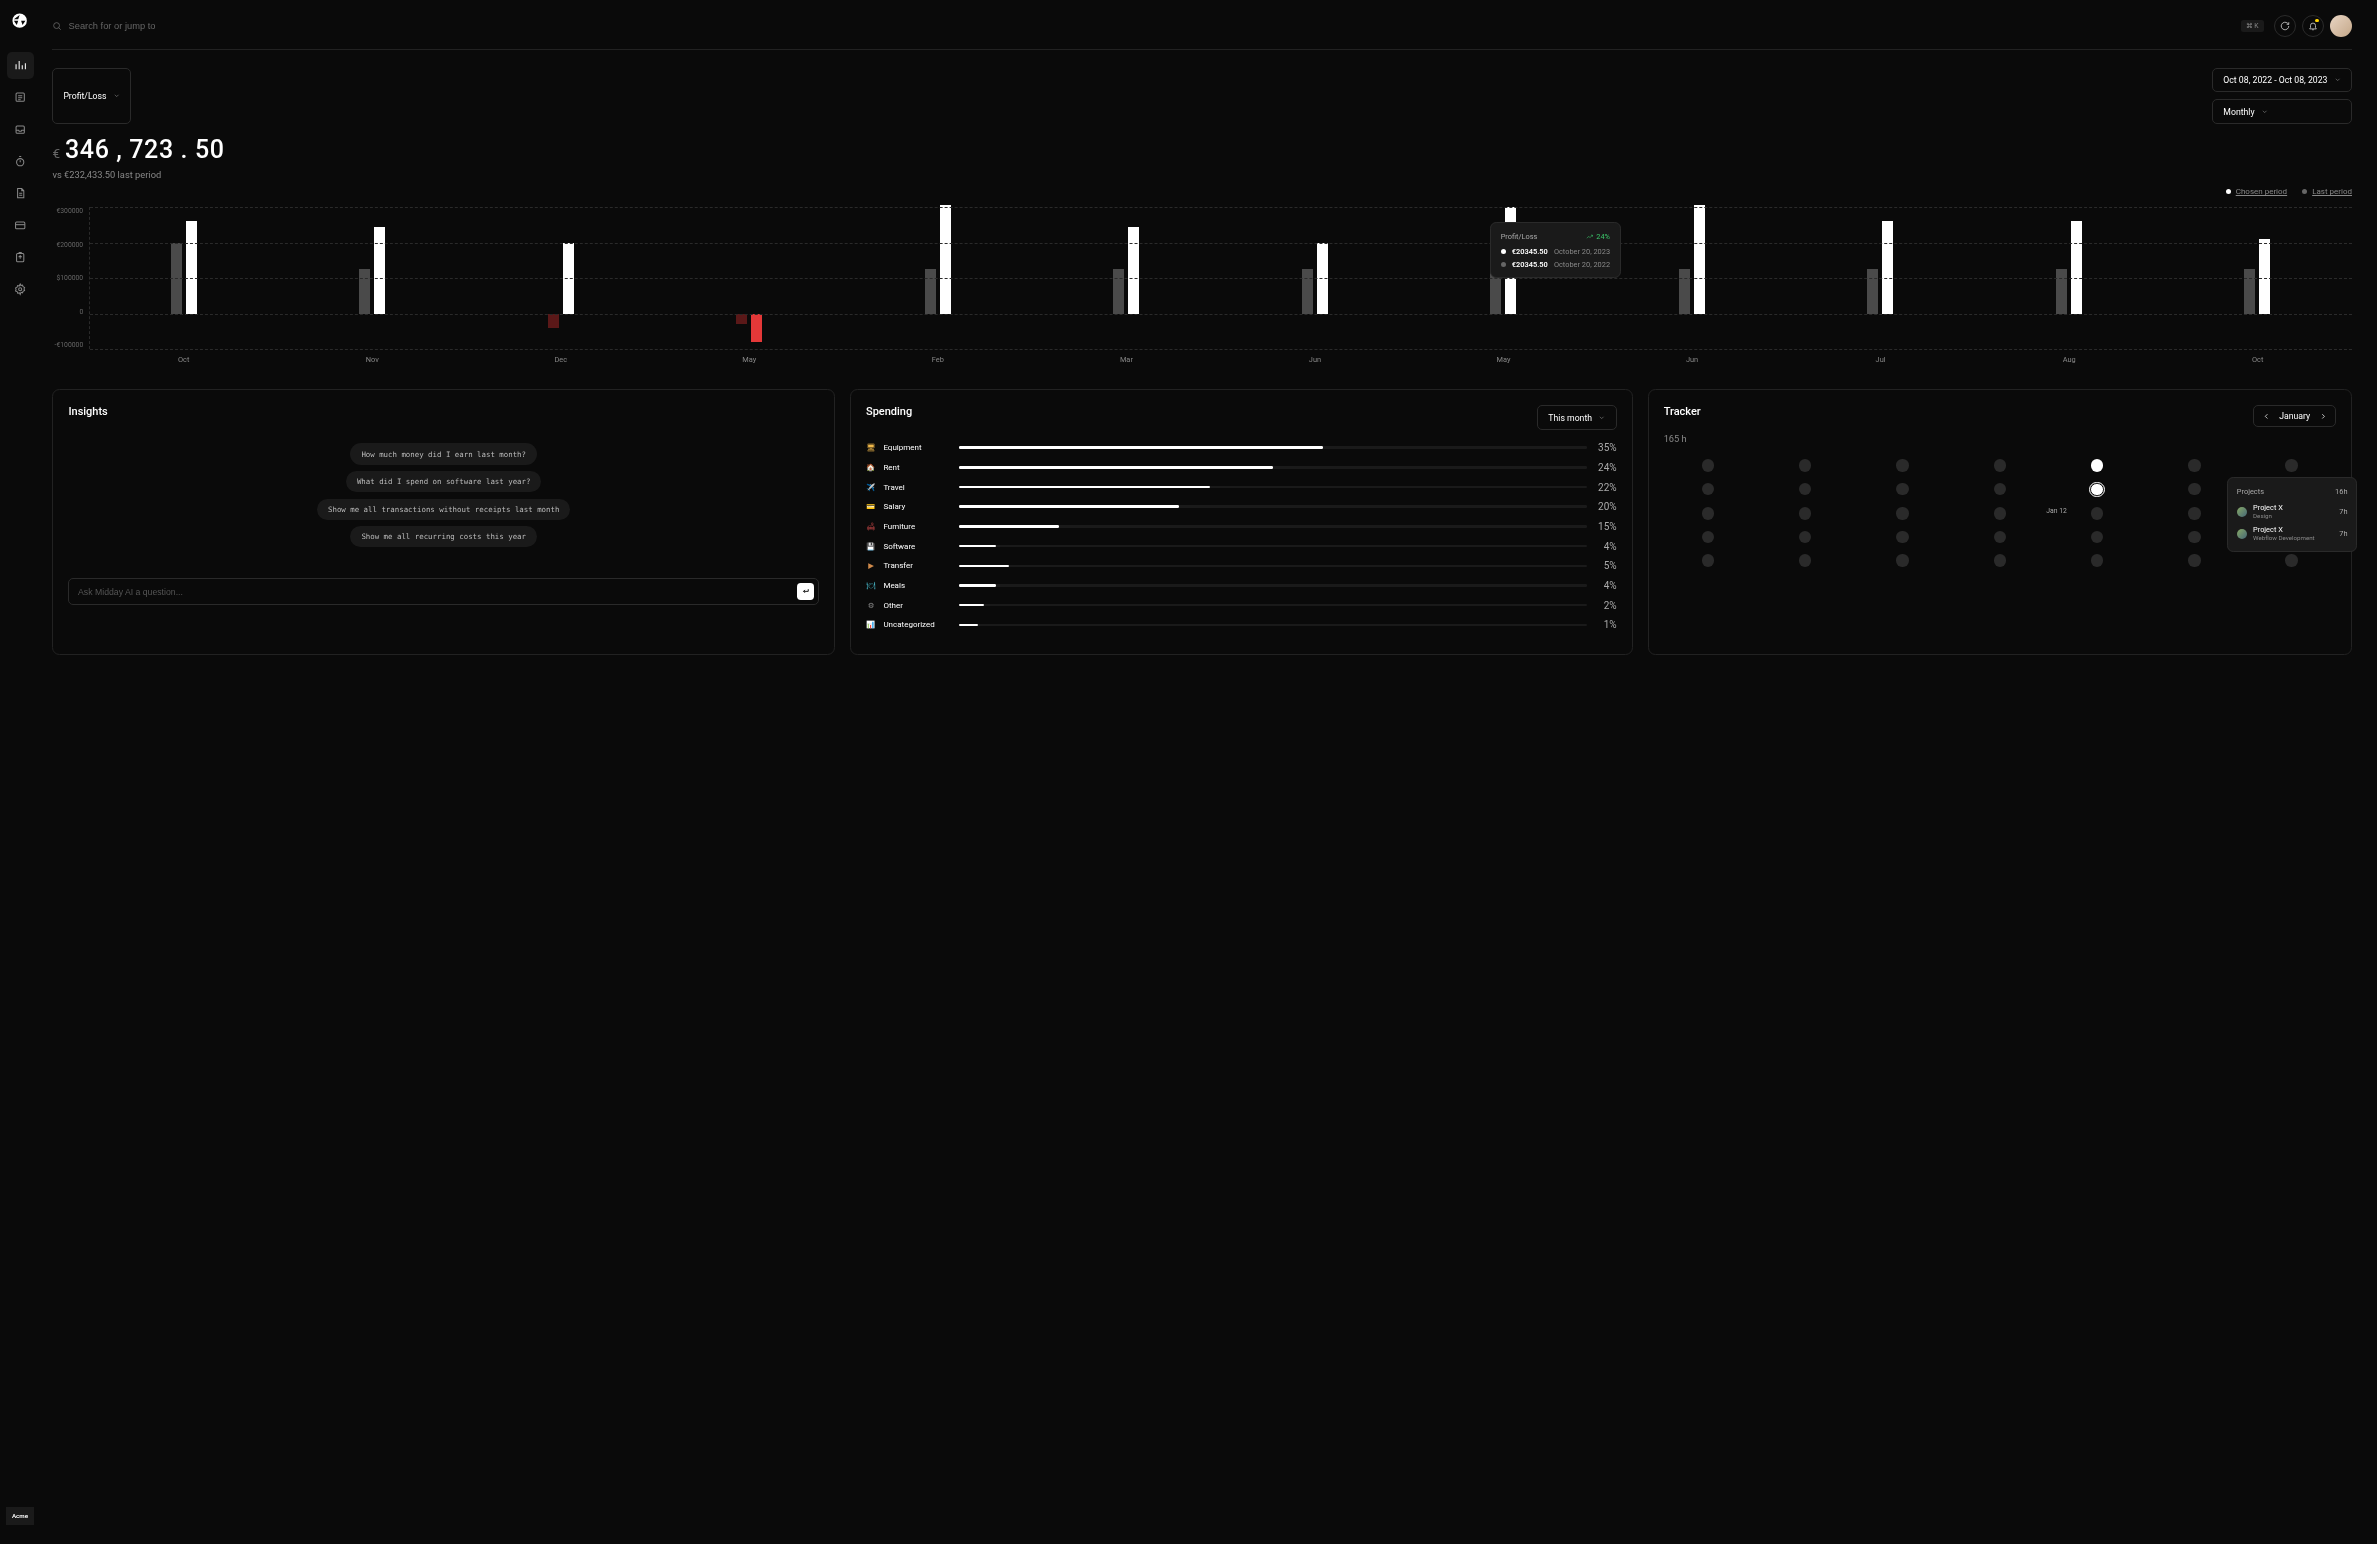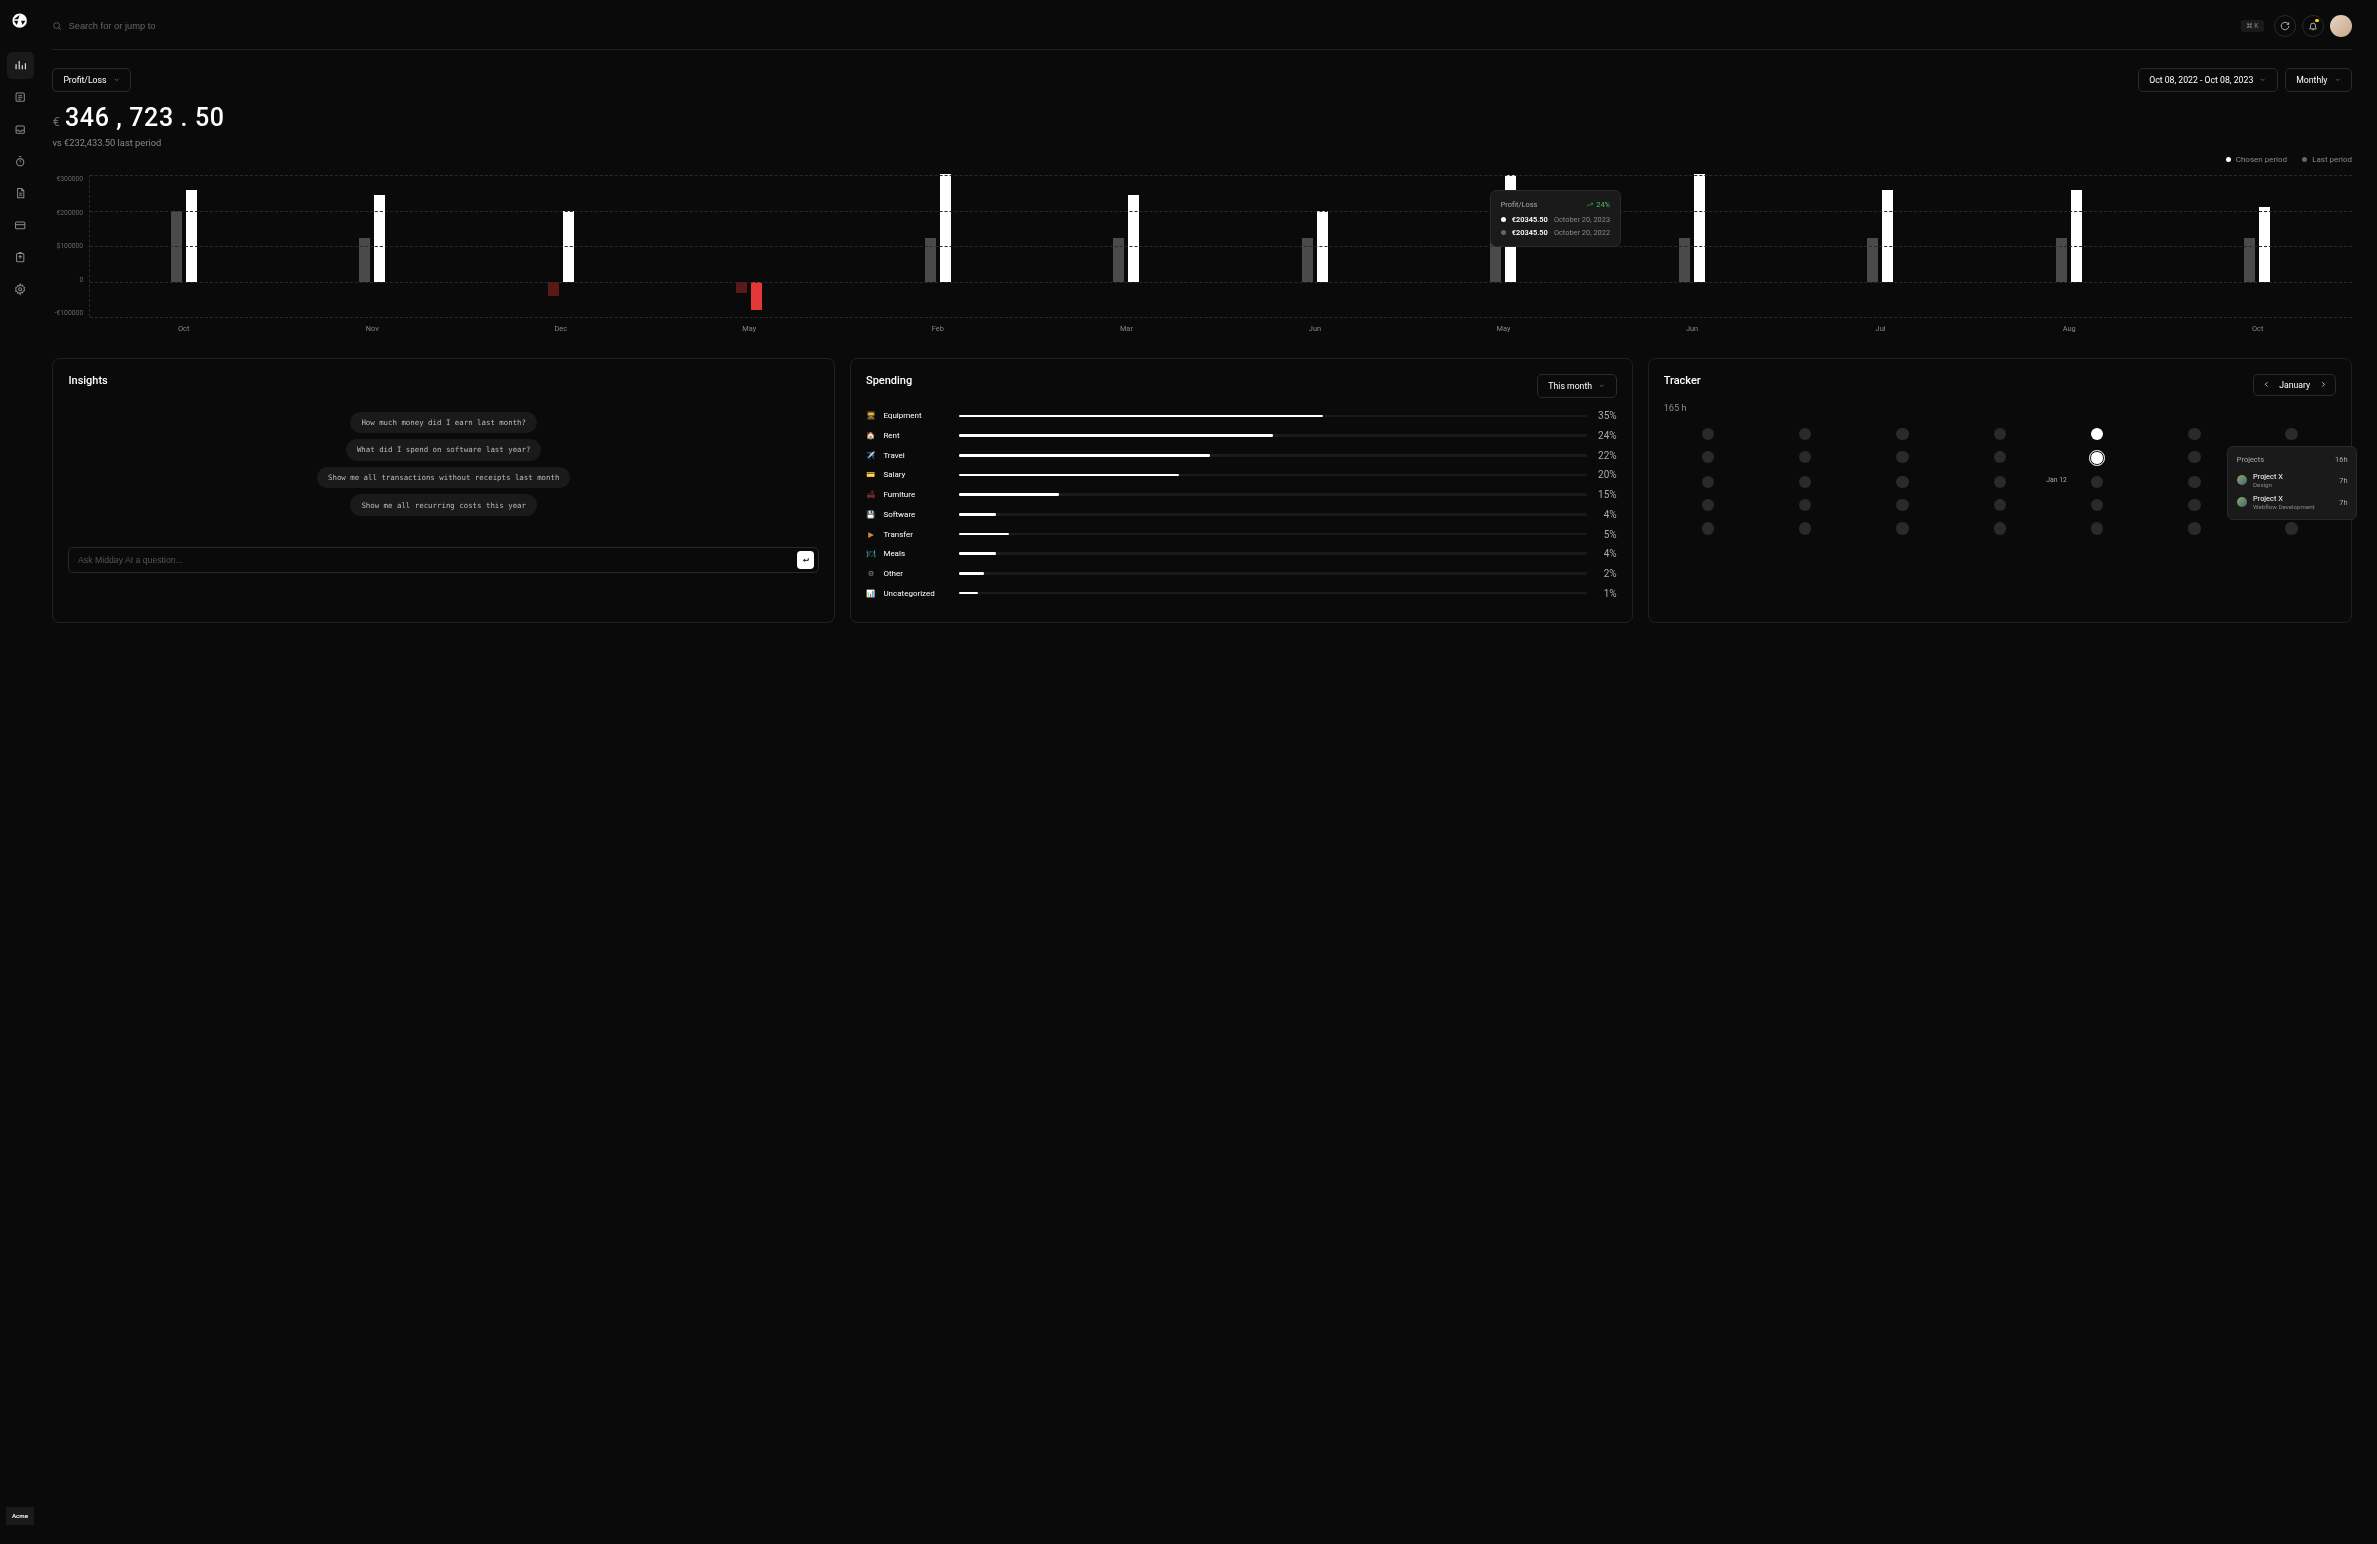--- a/index.html
+++ b/index.html
@@ -133,21 +133,21 @@
   border: 0.6px solid #2a2a2a;
   border-radius: 5px;
   padding: 6.2px 10px;
   display: flex;
   align-items: center;
   gap: 6.2px;
   cursor: pointer;
   font-size: 8.7px;
 }
 .dropdown svg { width: 7.4px; height: 7.4px; color: #888; }
-.controls-right { display: flex; gap: 7.4px; }
+.controls-right { display: flex; gap: 7.4px; flex-direction: column; }
 
 
 .bignum {
   margin-top: 11px;
 }
 .bignum-main {
   display: flex;
   align-items: baseline;
   gap: 5px;
 }
@@ -156,20 +156,21 @@
 .bignum-sub { color: #888; font-size: 9.3px; margin-top: 5px; }
 
 
 .legend {
   display: flex;
   justify-content: flex-end;
   gap: 15px;
   margin-top: 7.4px;
   color: #888;
   font-size: 8px;
+  text-decoration: underline;
 }
 .legend-item { display: flex; align-items: center; gap: 5px; }
 .legend-dot { width: 5px; height: 5px; border-radius: 50%; }
 
 
 .chart-wrap { position: relative; margin-top: 11px; }
 .chart {
   position: relative;
   height: 142px;
   display: flex;

